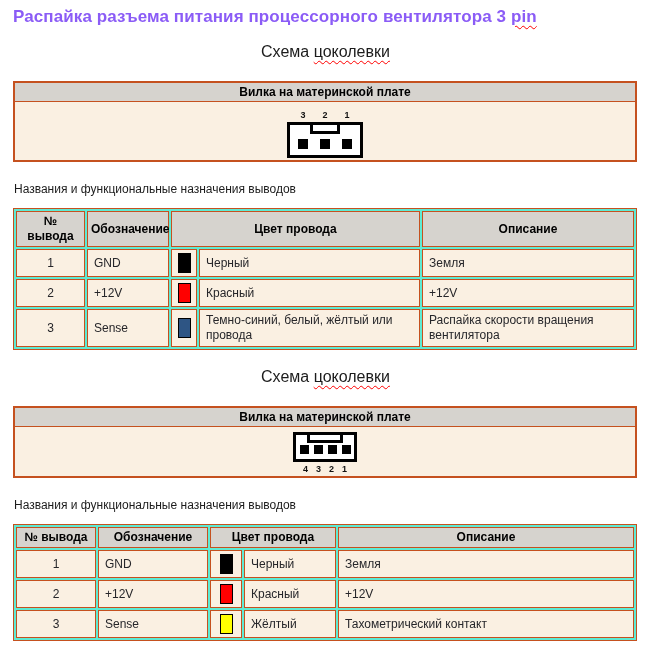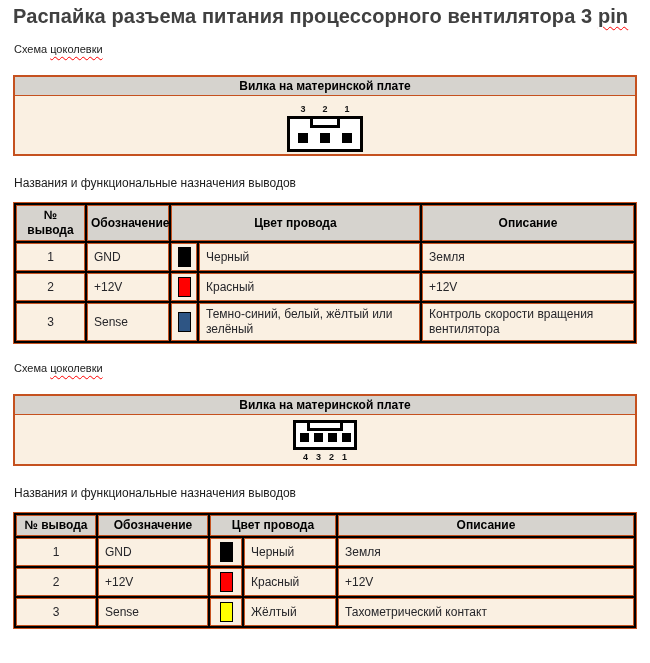--- a/index.html
+++ b/index.html
@@ -11,31 +11,31 @@
   }
   *{box-sizing:border-box;}
   html,body{margin:0;padding:0;}
   body{
     width:650px;height:663px;background:#FFFFFF;
     font-family:"Liberation Sans","DejaVu Sans",sans-serif;
     color:var(--ink);
   }
   .page{padding:6px 13px 6px 13px;}
   h1.title{
-    font-size:20px;line-height:21px;font-weight:bold;color:#404040;
+    font-size:17px;line-height:21px;font-weight:bold;color:#8b5cf6;
     margin:0 0 16px 0;letter-spacing:.1px;
   }
   .sp{
     text-decoration-line:underline;
     text-decoration-style:wavy;
     text-decoration-color:var(--misspell);
     text-decoration-thickness:1px;
     text-underline-offset:3px;
   }
-  p.scheme{font-size:11px;margin:0 0 20px 1px;}
+  p.scheme{font-size:16px;margin:0 0 20px 1px;text-align:center;}
   p.caption{font-size:12px;margin:0 0 12px 1px;}
 
   
   table.plug-table{
     width:100%;border-collapse:collapse;border:2px solid var(--border);
     margin:0 0 20px 0;table-layout:fixed;
   }
   table.plug-table th{
     background:var(--headerBg);border-bottom:1px solid var(--border);
     font-size:12px;font-weight:bold;color:#000;padding:2px;height:17px;text-align:center;
@@ -65,21 +65,21 @@
   .c4 .pinlabels{margin-top:3px;}
   .c4 .pinlabels span{width:9px;margin:0 2px;text-align:center;}
   .c4 .plugbox{width:64px;height:30px;}
   .c4 .notch{width:36px;height:8px;}
   .c4 .pins{gap:5px;margin-bottom:5px;}
   .c4 .pin{width:9px;height:9px;}
 
   
   table.data-table{
     width:100%;border-collapse:separate;border-spacing:2px;
-    background:#000000;border:1px solid var(--border);
+    background:#5eead4;border:1px solid var(--border);
     table-layout:fixed;margin:0 0 18px 0;
   }
   table.data-table th,table.data-table td{
     border:1px solid var(--border);font-size:12px;line-height:15px;
     vertical-align:middle;
   }
   table.data-table th{
     background:var(--headerBg);color:#000;font-weight:bold;text-align:center;
     padding:2px 3px;
   }
@@ -161,22 +161,22 @@
           </td>
       <td>Красный</td>
       <td>+12V</td>
     </tr>
     <tr>
       <td class="c-num">3</td>
       <td>Sense</td>
       <td class="c-sw">
             <span class="swatch" style="background-color: rgb(46, 85, 132);"></span>
           </td>
-      <td>Темно-синий, белый, жёлтый или зелёный</td>
-      <td>Контроль скорости вращения вентилятора</td>
+      <td>Темно-синий, белый, жёлтый или провода</td>
+      <td>Распайка скорости вращения вентилятора</td>
     </tr>
   </tbody>
     </table>
 
 
   <p class="scheme"><span>Схема </span><span class="sp">цоколевки</span></p>
 
   <table class="plug-table">
     <tbody>
         <tr>

